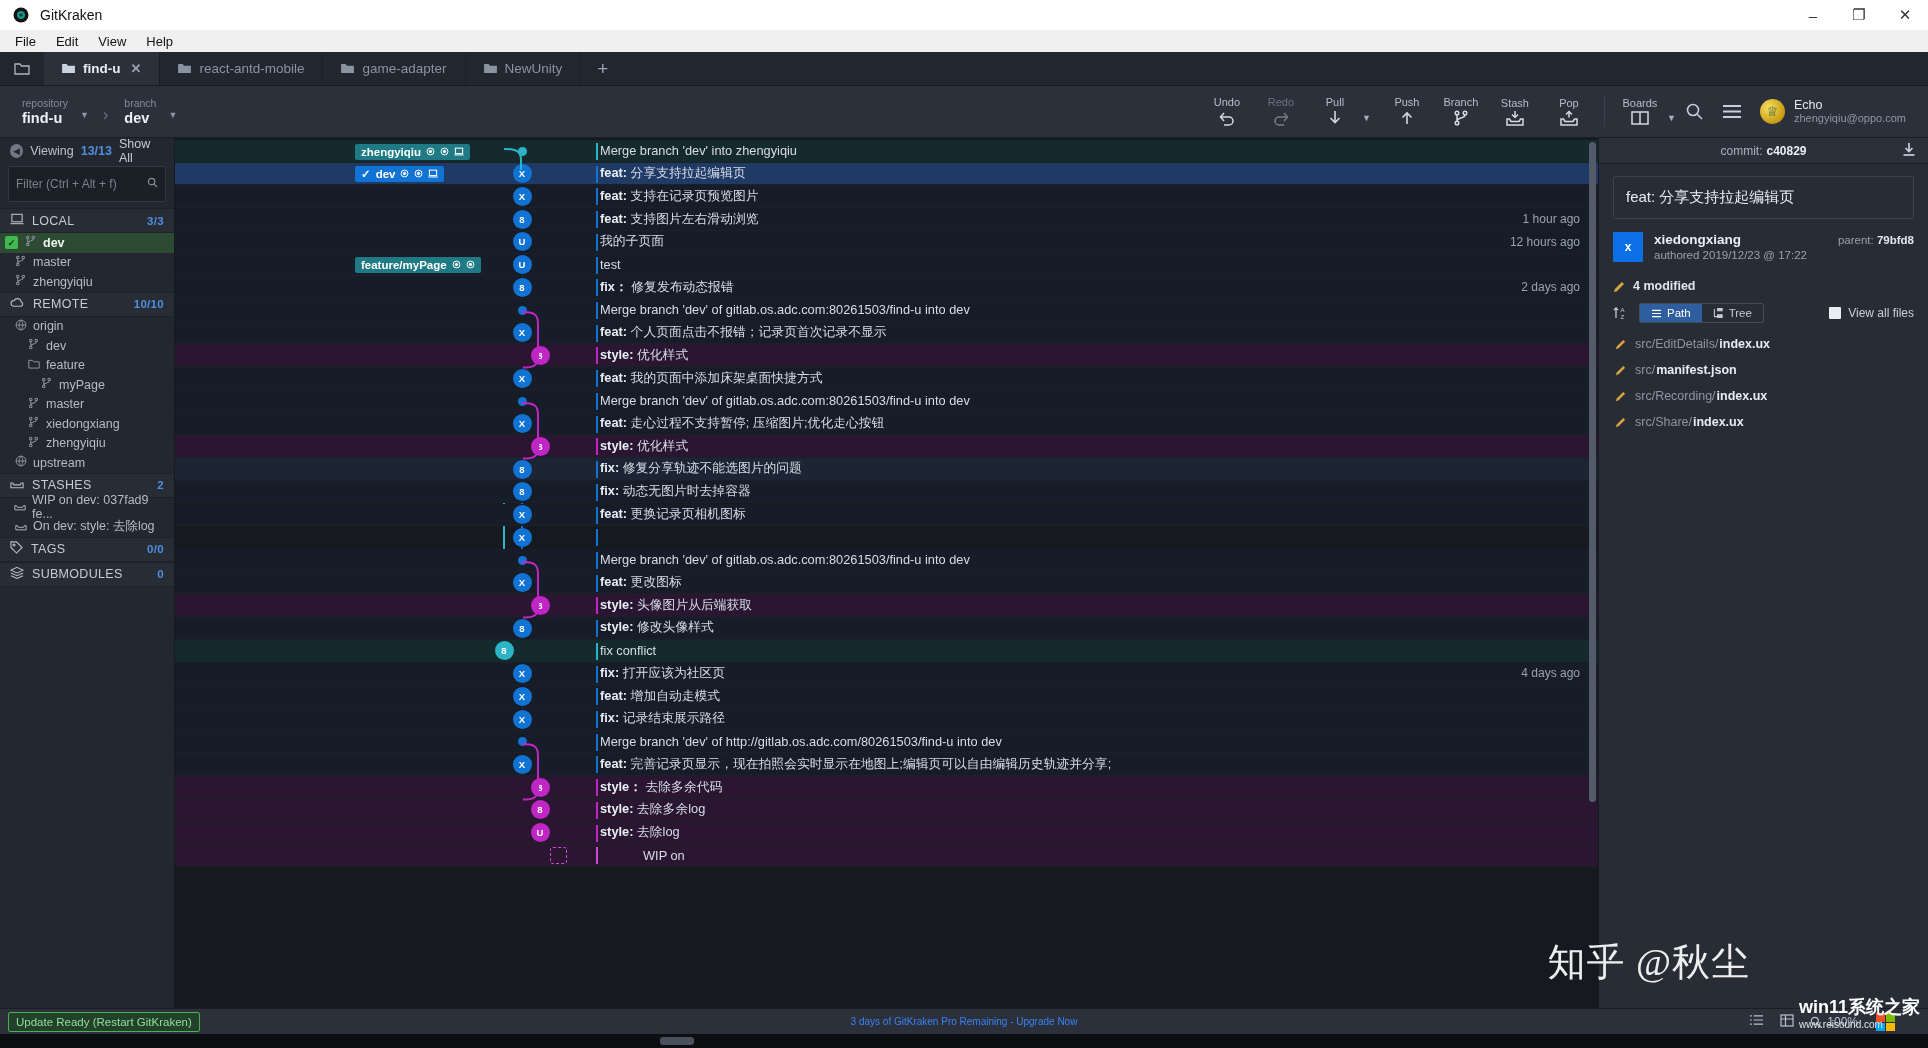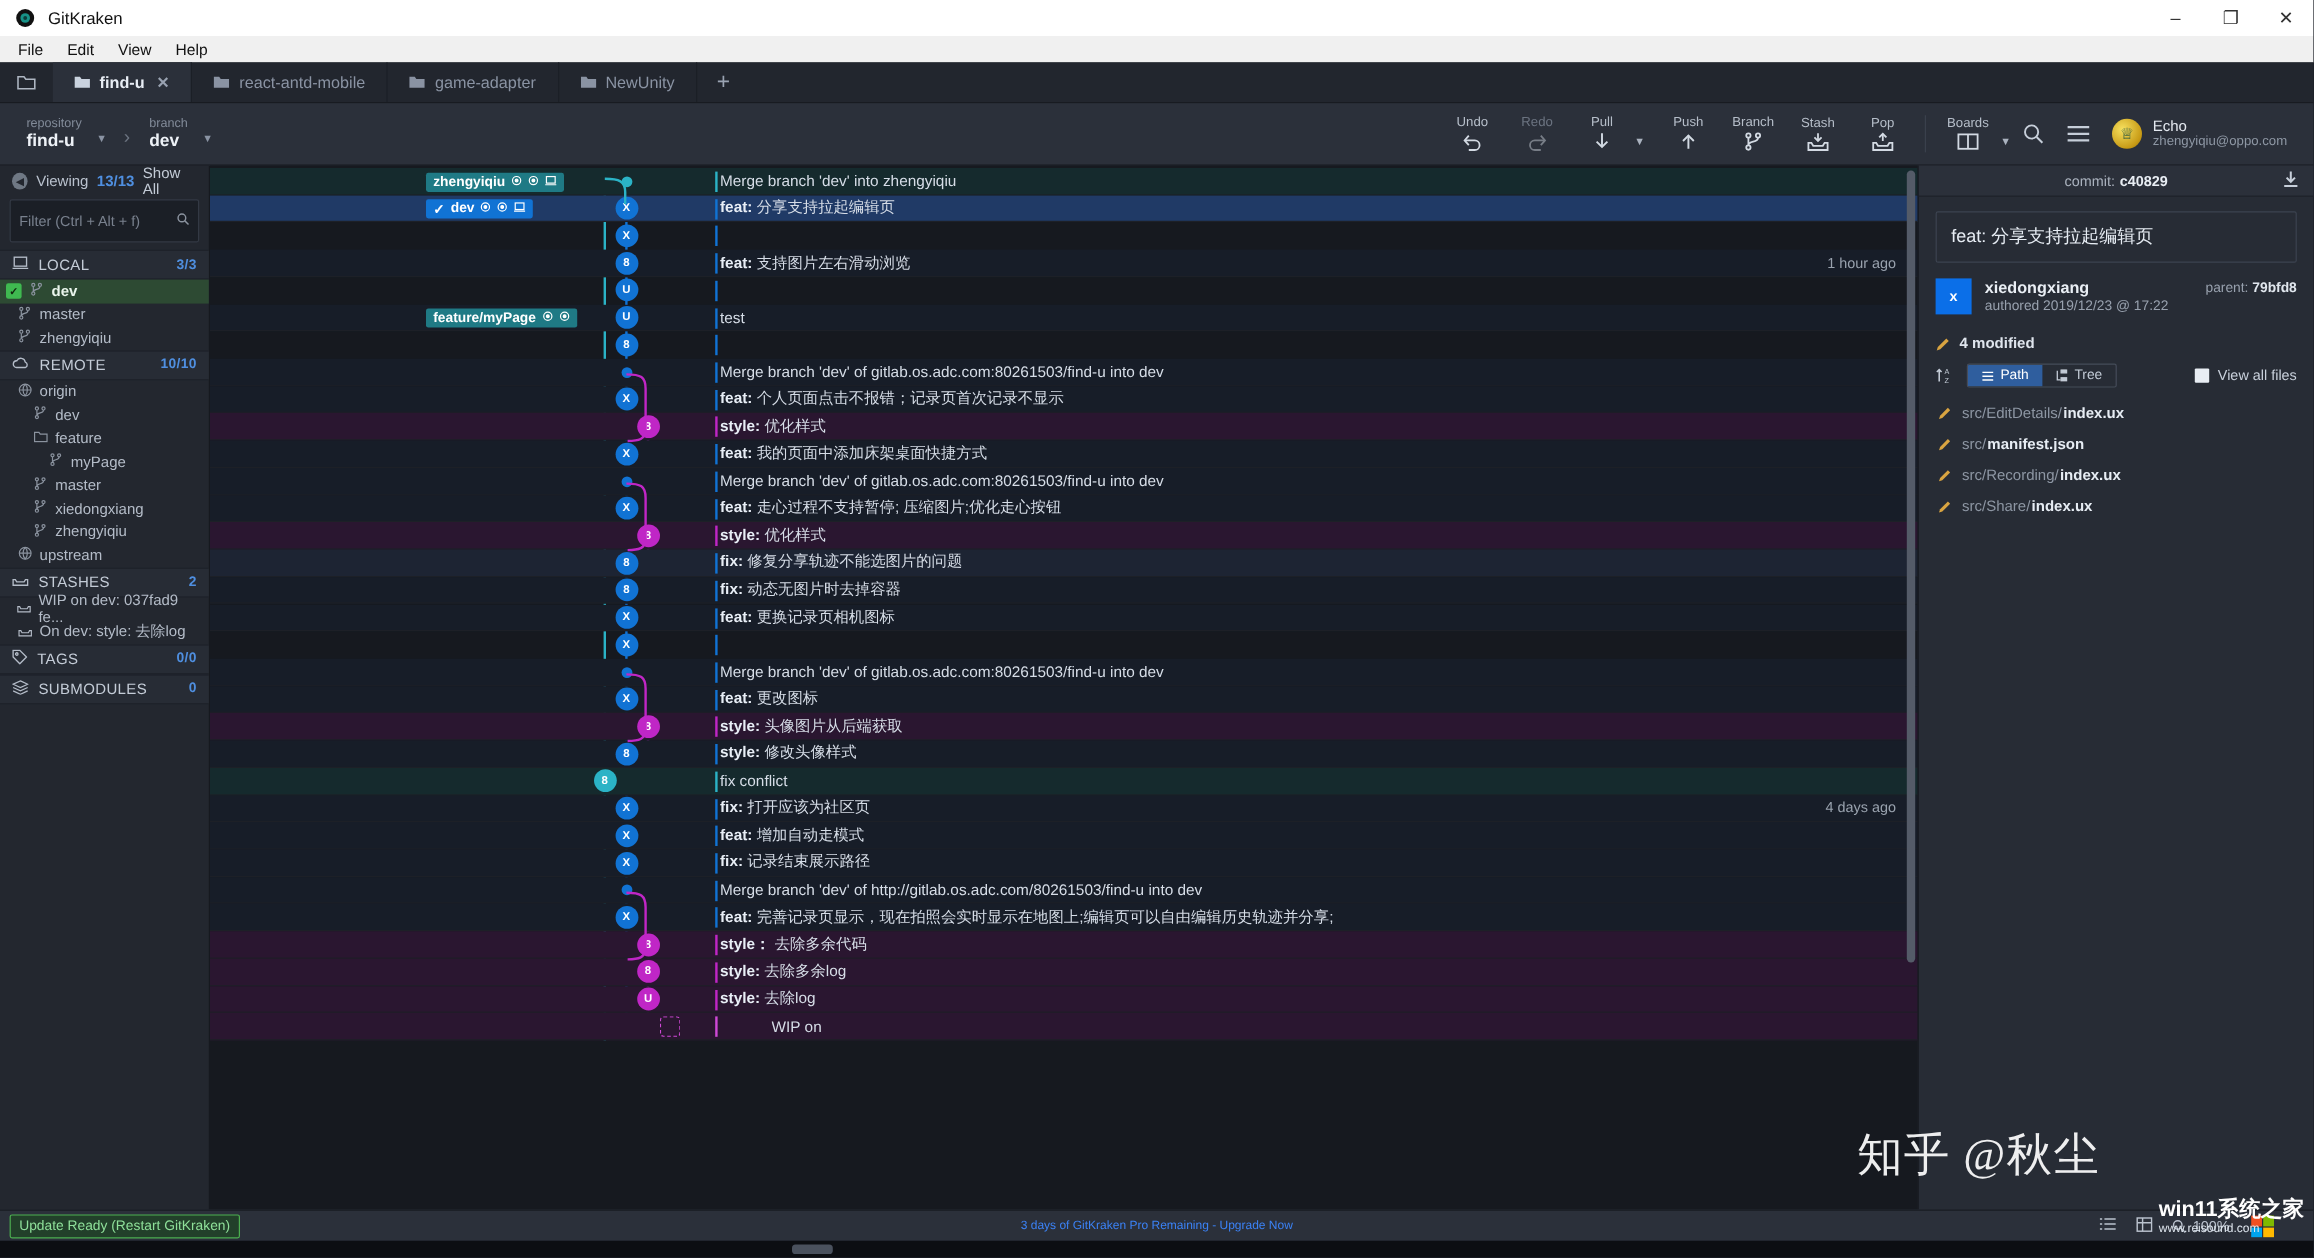--- a/index.html
+++ b/index.html
@@ -541,35 +541,46 @@
           <div class="commit-row teal" style="top: 2px;">
             <div class="msgcell">Merge branch 'dev' into zhengyiqiu</div>
           </div>
           <div class="lane-bar" style="left: 421px; top: 5px; height: 17px; background: rgb(43, 179, 198); bottom: auto;"></div>
           <div class="mergedot" style="left: 342.5px; top: 8.7px; background: rgb(43, 179, 198);"></div>
           <div class="commit-row sel" style="top: 24.72px;">
             <div class="msgcell"><b>feat:</b> 分享支持拉起编辑页</div>
           </div>
           <div class="lane-bar" style="left: 421px; top: 27.72px; height: 17px; background: rgb(17, 115, 212); bottom: auto;"></div>
           <div class="node" style="left: 337.5px; top: 26.32px; background: rgb(17, 115, 212);">X</div>
+          <div class="commit-row alt" style="top: 47.44px;">
+            <div class="msgcell"><b>feat:</b> 支持在记录页预览图片</div>
+          </div>
           <div class="lane-bar" style="left: 421px; top: 50.44px; height: 17px; background: rgb(17, 115, 212); bottom: auto;"></div>
           <div class="node" style="left: 337.5px; top: 49.04px; background: rgb(17, 115, 212);">X</div>
           <div class="commit-row alt" style="top: 70.16px;">
             <div class="msgcell"><b>feat:</b> 支持图片左右滑动浏览</div>
             <div class="timecell">1 hour ago</div>
           </div>
           <div class="lane-bar" style="left: 421px; top: 73.16px; height: 17px; background: rgb(17, 115, 212); bottom: auto;"></div>
           <div class="node" style="left: 337.5px; top: 71.76px; background: rgb(17, 115, 212);">8</div>
+          <div class="commit-row alt" style="top: 92.88px;">
+            <div class="msgcell">我的子页面</div>
+            <div class="timecell">12 hours ago</div>
+          </div>
           <div class="lane-bar" style="left: 421px; top: 95.88px; height: 17px; background: rgb(17, 115, 212); bottom: auto;"></div>
           <div class="node" style="left: 337.5px; top: 94.48px; background: rgb(17, 115, 212);">U</div>
           <div class="commit-row alt" style="top: 115.6px;">
             <div class="msgcell">test</div>
           </div>
           <div class="lane-bar" style="left: 421px; top: 118.6px; height: 17px; background: rgb(17, 115, 212); bottom: auto;"></div>
           <div class="node" style="left: 337.5px; top: 117.2px; background: rgb(17, 115, 212);">U</div>
+          <div class="commit-row alt" style="top: 138.32px;">
+            <div class="msgcell"><b>fix：</b> 修复发布动态报错</div>
+            <div class="timecell">2 days ago</div>
+          </div>
           <div class="lane-bar" style="left: 421px; top: 141.32px; height: 17px; background: rgb(17, 115, 212); bottom: auto;"></div>
           <div class="node" style="left: 337.5px; top: 139.92px; background: rgb(17, 115, 212);">8</div>
           <div class="commit-row alt" style="top: 161.04px;">
             <div class="msgcell">Merge branch 'dev' of gitlab.os.adc.com:80261503/find-u into dev</div>
           </div>
           <div class="lane-bar" style="left: 421px; top: 164.04px; height: 17px; background: rgb(17, 115, 212); bottom: auto;"></div>
           <div class="mergedot" style="left: 342.5px; top: 167.74px; background: rgb(17, 115, 212);"></div>
           <div class="commit-row alt" style="top: 183.76px;">
             <div class="msgcell"><b>feat:</b> 个人页面点击不报错；记录页首次记录不显示</div>
           </div>

